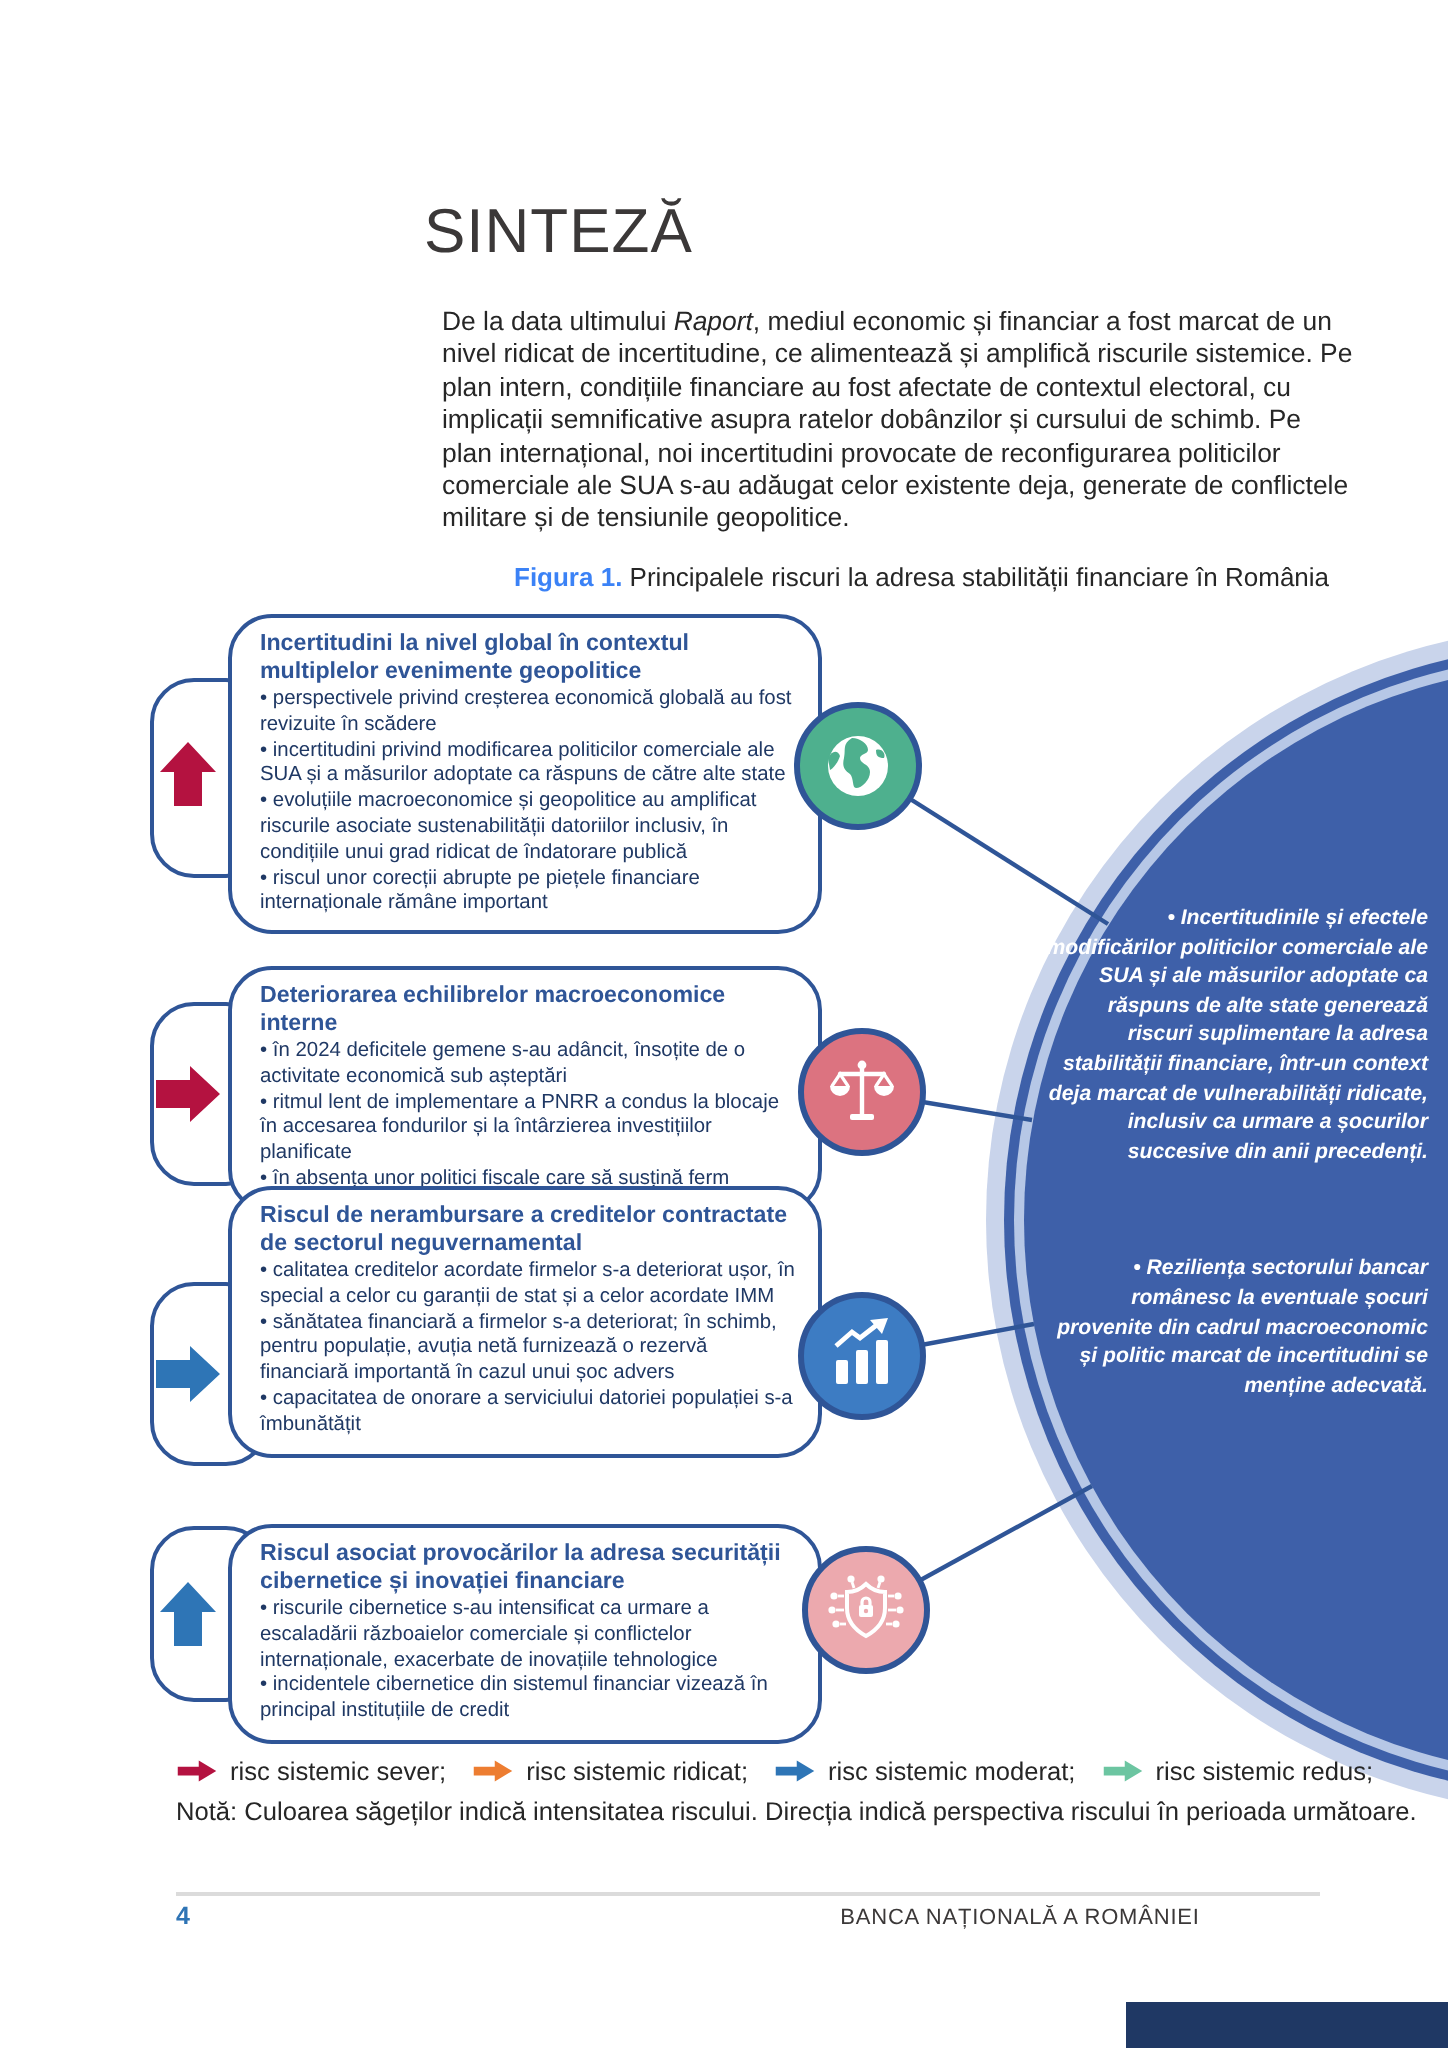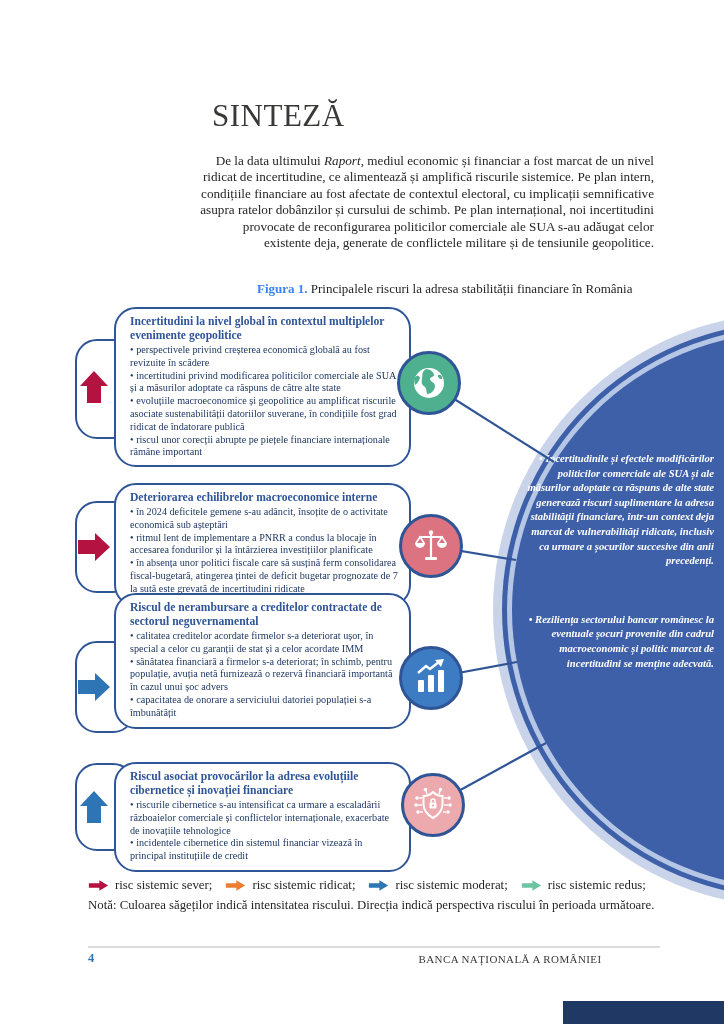--- a/index.html
+++ b/index.html
@@ -1,23 +1,23 @@
 <!DOCTYPE html>
 <html><head>
 <meta charset="utf-8">
 <style>
   html,body{margin:0;padding:0;background:#fff;}
   .page{position:relative;width:724px;height:1024px;background:#ffffff;overflow:hidden;
-        font-family:Liberation Serif, serif;color:#262626;}
+        font-family:Liberation Sans, sans-serif;color:#262626;}
 
   
   .doc-title{position:absolute;left:212px;top:98px;font-size:31px;font-weight:400;
              color:#3b3838;letter-spacing:.5px;margin:0;}
-  .intro{position:absolute;left:196px;top:153px;width:458px;font-size:13.2px;
-         line-height:16.4px;margin:0;text-align:right;}
+  .intro{position:absolute;left:221px;top:153px;width:458px;font-size:13.2px;
+         line-height:16.4px;margin:0;text-align:left;}
   .fig-caption{position:absolute;left:213px;top:281px;width:470px;font-size:13px;margin:0;}
   .fig-caption b{color:#3b82f6;padding-left:44px;}
 
   
   .big-circle{position:absolute;left:512px;top:332px;width:556px;height:556px;border-radius:50%;
               background:#3e60a9;
               box-shadow:0 0 0 5px #b6c7e6, 0 0 0 10px #3e60a9, 0 0 0 19px #c9d4eb;z-index:0;}
   .bc-text{position:absolute;left:520px;top:452px;width:194px;z-index:1;text-align:right;
            color:#ffffff;font-size:10.6px;line-height:14.6px;font-weight:bold;font-style:italic;}
   .bc-text p{margin:0;}
@@ -100,21 +100,21 @@
   </svg>
   <svg class="side-arrow" style="left:79px;top:790px;" width="30" height="34" viewBox="0 0 30 34">
     <path d="M15 1 L29 16 H22 V33 H8 V16 H1 Z" style="fill: rgb(46, 117, 182);"></path>
   </svg>
 
   <div class="risk-box" style="top:307px;height:160px;">
     <h3 class="risk-title">Incertitudini la nivel global în contextul multiplelor evenimente geopolitice</h3>
     <ul class="risk-bullets">
       <li>perspectivele privind creșterea economică globală au fost revizuite în scădere</li>
       <li>incertitudini privind modificarea politicilor comerciale ale SUA și a măsurilor adoptate ca răspuns de către alte state</li>
-      <li>evoluțiile macroeconomice și geopolitice au amplificat riscurile asociate sustenabilității datoriilor suverane, în condițiile fost grad ridicat de îndatorare publică</li>
+      <li>evoluțiile macroeconomice și geopolitice au amplificat riscurile asociate sustenabilității datoriilor inclusiv, în condițiile unui grad ridicat de îndatorare publică</li>
       <li>riscul unor corecții abrupte pe piețele financiare internaționale rămâne important</li>
     </ul>
   </div>
 
   <div class="risk-box" style="top:483px;height:124px;">
     <h3 class="risk-title">Deteriorarea echilibrelor macroeconomice interne</h3>
     <ul class="risk-bullets">
       <li>în 2024 deficitele gemene s-au adâncit, însoțite de o activitate economică sub așteptări</li>
       <li>ritmul lent de implementare a PNRR a condus la blocaje în accesarea fondurilor și la întârzierea investițiilor planificate</li>
       <li>în absența unor politici fiscale care să susțină ferm consolidarea fiscal-bugetară, atingerea țintei de deficit bugetar prognozate de 7 la sută este grevată de incertitudini ridicate</li>
@@ -124,21 +124,21 @@
   <div class="risk-box" style="top:593px;height:136px;">
     <h3 class="risk-title">Riscul de nerambursare a creditelor contractate de sectorul neguvernamental</h3>
     <ul class="risk-bullets">
       <li>calitatea creditelor acordate firmelor s-a deteriorat ușor, în special a celor cu garanții de stat și a celor acordate IMM</li>
       <li>sănătatea financiară a firmelor s-a deteriorat; în schimb, pentru populație, avuția netă furnizează o rezervă financiară importantă în cazul unui șoc advers</li>
       <li>capacitatea de onorare a serviciului datoriei populației s-a îmbunătățit</li>
     </ul>
   </div>
 
   <div class="risk-box" style="top:762px;height:110px;">
-    <h3 class="risk-title">Riscul asociat provocărilor la adresa evoluțiile cibernetice și inovației financiare</h3>
+    <h3 class="risk-title">Riscul asociat provocărilor la adresa securității cibernetice și inovației financiare</h3>
     <ul class="risk-bullets">
       <li>riscurile cibernetice s-au intensificat ca urmare a escaladării războaielor comerciale și conflictelor internaționale, exacerbate de inovațiile tehnologice</li>
       <li>incidentele cibernetice din sistemul financiar vizează în principal instituțiile de credit</li>
     </ul>
   </div>
 
   <div class="icon-circle" style="left: 397px; top: 351px; background-color: rgb(78, 176, 142);">
     <svg width="44" height="44" viewBox="-22 -22 44 44">
       <circle r="15" fill="#ffffff"></circle>
       <path d="M-3,-14 C1,-14 5,-11 5,-8 C5,-6 1,-6 1,-4 C1,-1 6,-1 6,3 C6,7 2,11 -1,11 C-3,11 -2,6 -4,4 C-7,2 -8,0 -7,-4 C-6,-8 -8,-11 -3,-14 Z" style="fill: rgb(78, 176, 142);"></path>

